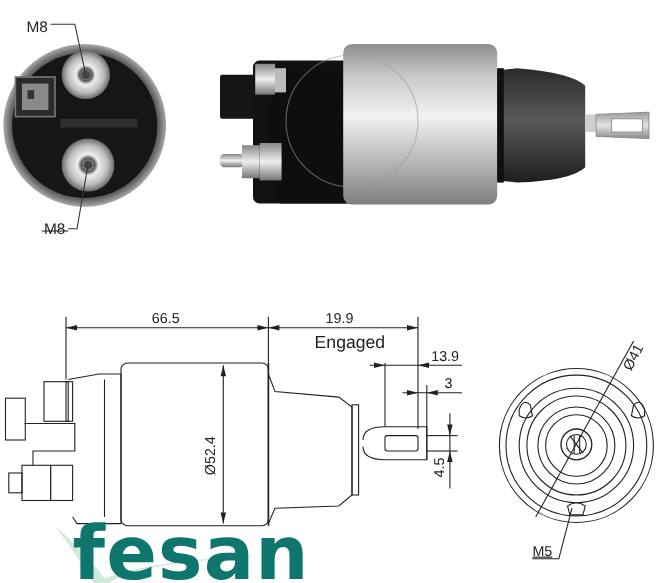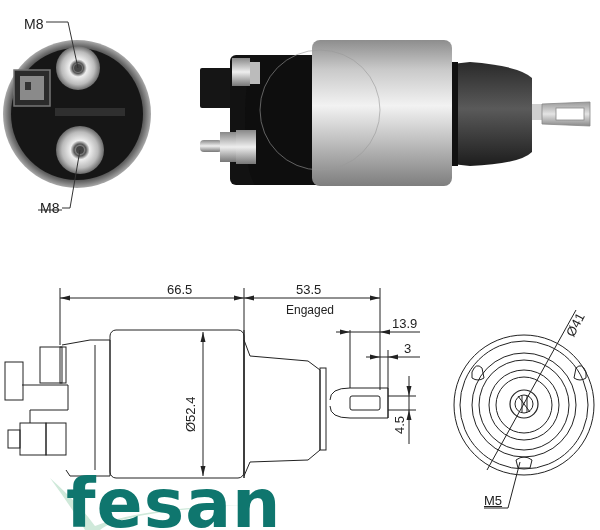--- a/index.html
+++ b/index.html
@@ -152,23 +152,23 @@
   <line x1="366" y1="357" x2="420" y2="357"></line>
   <polygon points="380,357 370,354.5 370,359.5" fill="#222" stroke="none"></polygon>
   <polygon points="388,357 398,354.5 398,359.5" fill="#222" stroke="none"></polygon>
 
   <line x1="388" y1="396" x2="416" y2="396"></line>
   <line x1="388" y1="410" x2="416" y2="410"></line>
   <line x1="409" y1="376" x2="409" y2="444"></line>
   <polygon points="409,396 406.5,386 411.5,386" fill="#222" stroke="none"></polygon>
   <polygon points="409,410 406.5,420 411.5,420" fill="#222" stroke="none"></polygon>
 </svg>
-<span class="lbl dim" style="left:138px;top:282px;margin-left:29px;">66.5</span>
-<span class="lbl dim" style="left:296px;top:282px;">53.5</span>
-<span class="lbl" style="left:286px;top:303px;font-size:12px;">Engaged</span>
+<span class="lbl dim" style="left:138px;top:282px;">66.5</span>
+<span class="lbl dim" style="left:296px;top:282px;">19.9</span>
+<span class="lbl" style="left:286px;top:303px;font-size:16px;">Engaged</span>
 <span class="lbl dim" style="left:392px;top:316px;">13.9</span>
 <span class="lbl dim" style="left:404px;top:341px;">3</span>
 <span class="lbl dim" style="left:392px;top:434px;transform:rotate(-90deg);transform-origin:left top;">4.5</span>
 <span class="lbl dim" style="left:183px;top:432px;transform:rotate(-90deg);transform-origin:left top;">Ø52.4</span>
 
 <svg class="layer" viewBox="0 0 600 530" fill="none" stroke="#222" stroke-width="1">
   <circle cx="524" cy="405" r="70"></circle>
   <circle cx="524" cy="405" r="64"></circle>
   <circle cx="524" cy="405" r="52"></circle>
   <circle cx="524" cy="405" r="45"></circle>

